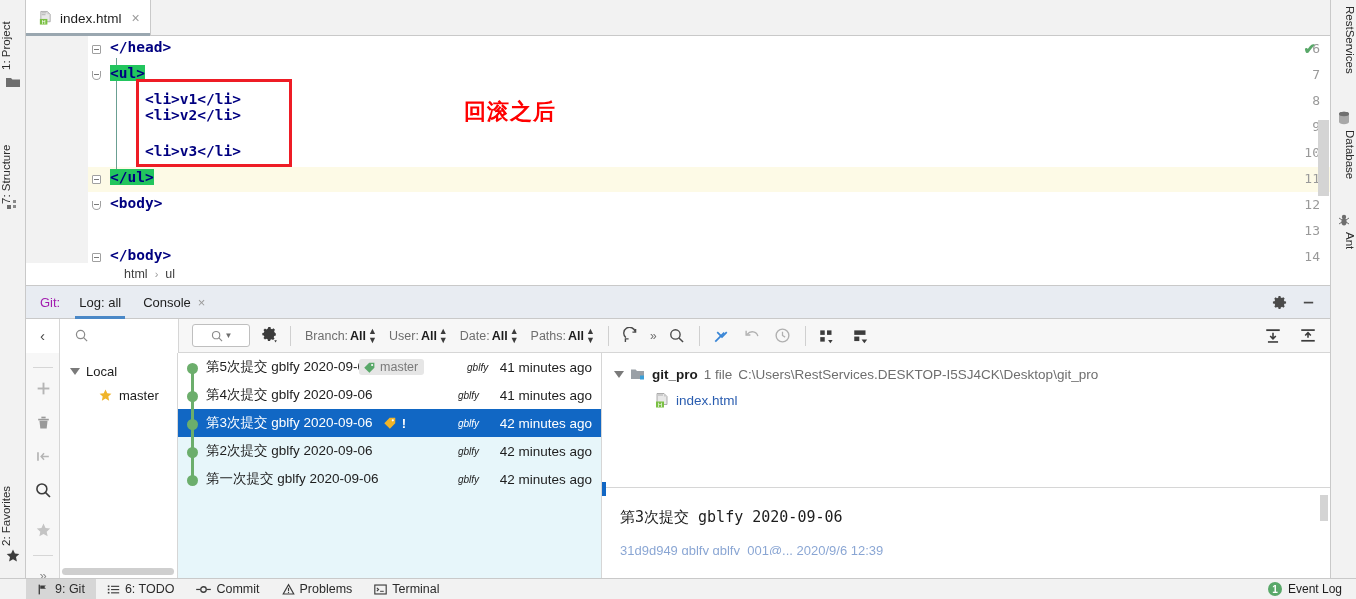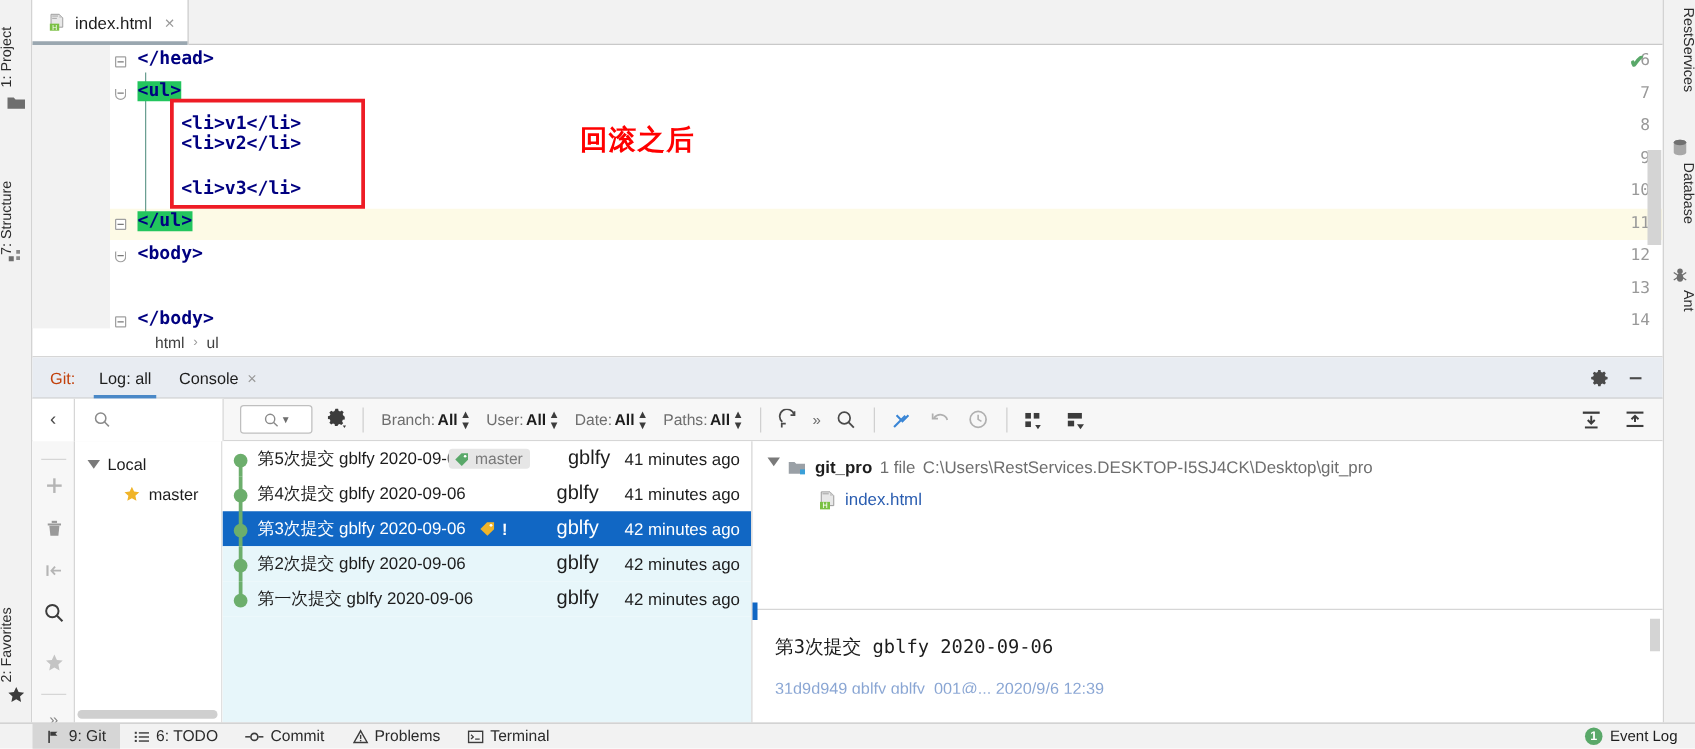--- a/index.html
+++ b/index.html
@@ -131,21 +131,21 @@
   .gitwin {
     position: absolute; left: 26px; top: 286px; right: 26px; height: 292px;
     background: #ffffff;
   }
   .git-header {
     position: absolute; left: 0; top: 0; right: 0; height: 33px;
     background: #e8ecf2; border-bottom: 1px solid #c9c9c9;
     display: flex; align-items: center;
   }
   .gh-label {
-    font-size: 13px; color: #c2410c; padding: 0 8px 0 14px;
+    font-size: 13px; color: #a21caf; padding: 0 8px 0 14px;
   }
   .gh-tab {
     position: relative; height: 33px; display: flex; align-items: center;
     padding: 0 11px; font-size: 13px; color: #1d1d1d;
   }
   .gh-tab.active::after {
     content: ""; position: absolute; left: 7px; right: 7px; bottom: 0;
     height: 3px; background: #4a88c7;
   }
   .gh-right {
@@ -233,39 +233,39 @@
   .gdot {
     position: absolute; left: 9px; top: 10px; width: 11px; height: 11px;
     border-radius: 50%; background: #6cae6c;
   }
   .csubject { flex: 1 1 auto; overflow: hidden; white-space: nowrap; }
   .cbadge {
     display: inline-flex; align-items: center; gap: 4px;
     background: #e6e6e6; border-radius: 3px; padding: 1px 6px 1px 4px;
     font-size: 12.5px; color: #7a7a7a; margin-right: 7px;
   }
-  .cauthor { width: 62px; text-align: right; font-size: 16px; }
+  .cauthor { width: 62px; text-align: right; font-size: 10px; font-style: italic; }
   .cdate { width: 122px; text-align: right; padding-right: 9px; font-size: 13.5px; }
   .bang { color: #ffffff; font-weight: bold; margin-right: 6px; font-size: 13px; }
   .hscroll {
     position: absolute; left: 36px; bottom: 3px; width: 112px; height: 7px;
     background: #cfcfcf; border-radius: 4px;
   }
 
   
   .details {
     position: absolute; left: 575px; top: 67px; right: 0; bottom: 0;
     background: #ffffff; border-left: 1px solid #d6d6d6;
   }
   .dfiles {
     position: absolute; left: 0; top: 0; right: 0; height: 135px;
     border-bottom: 1px solid #d6d6d6;
   }
   .drow {
-    position: absolute; display: flex; gap: 6px;
+    position: absolute; display: flex; align-items: center; gap: 6px;
     font-size: 13.5px; white-space: nowrap;
   }
   .repo-name { font-weight: bold; color: #1d1d1d; }
   .repo-count { color: #6e6e6e; }
   .repo-path { color: #6e6e6e; }
   .file-link { color: #2a5db0; }
   .dmsg {
     position: absolute; left: 18px; top: 155px; right: 14px;
     font-family: "DejaVu Sans Mono", monospace; font-size: 15px; color: #1d1d1d;
   }

